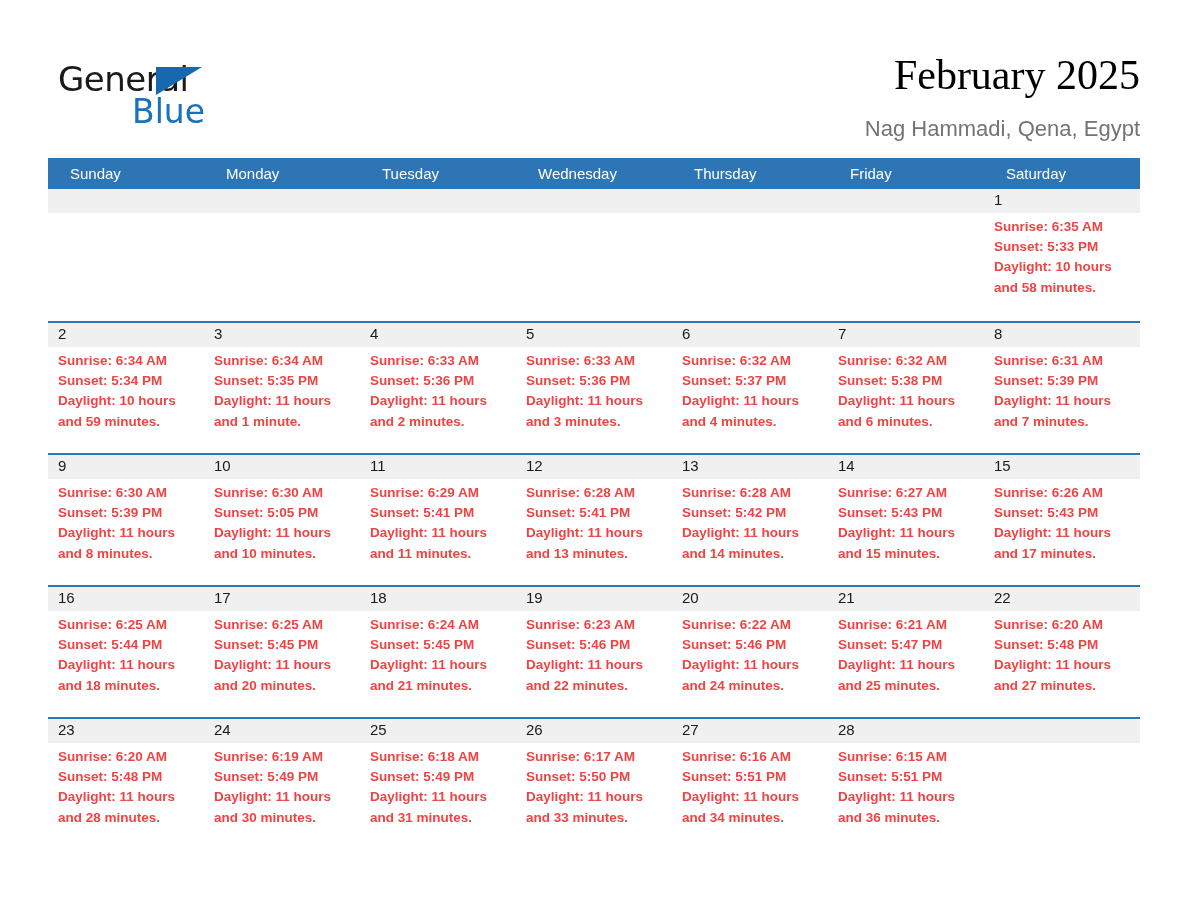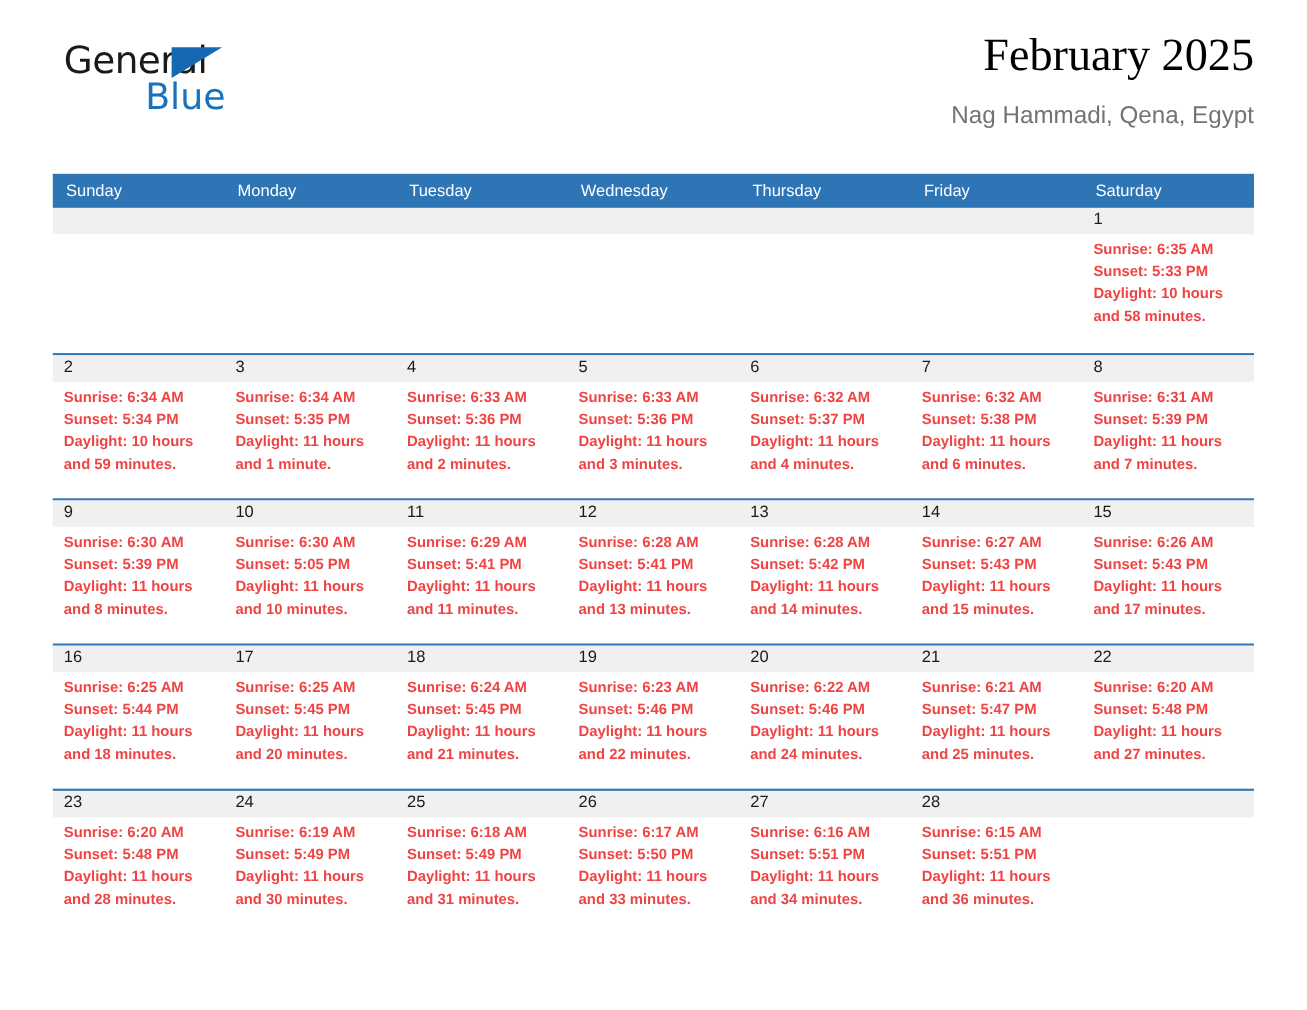--- a/index.html
+++ b/index.html
@@ -19,21 +19,21 @@
     position: relative;
     width: 1188px;
     height: 918px;
     box-sizing: border-box;
   }
 
   
   .header {
     position: absolute;
     left: 48px;
-    top: 24px;
+    top: 48px;
     width: 1092px;
     height: 110px;
   }
   .brand {
     position: absolute;
     left: 10px;
     top: 12px;
     width: 220px;
     height: 80px;
   }
@@ -104,21 +104,21 @@
   .weekday-header {
     display: flex;
     background: #2e75b6;
     height: 31px;
   }
   .weekday-cell {
     flex: 1 1 0;
     color: #ffffff;
     font-size: 15px;
     line-height: 31px;
-    padding-left: 12px;
+    padding-left: 22px;
     box-sizing: border-box;
     white-space: nowrap;
     overflow: hidden;
   }
 
   .week-row {
     position: relative;
     border-top: 2px solid #2e75b6;
     height: 132px;
     box-sizing: border-box;

